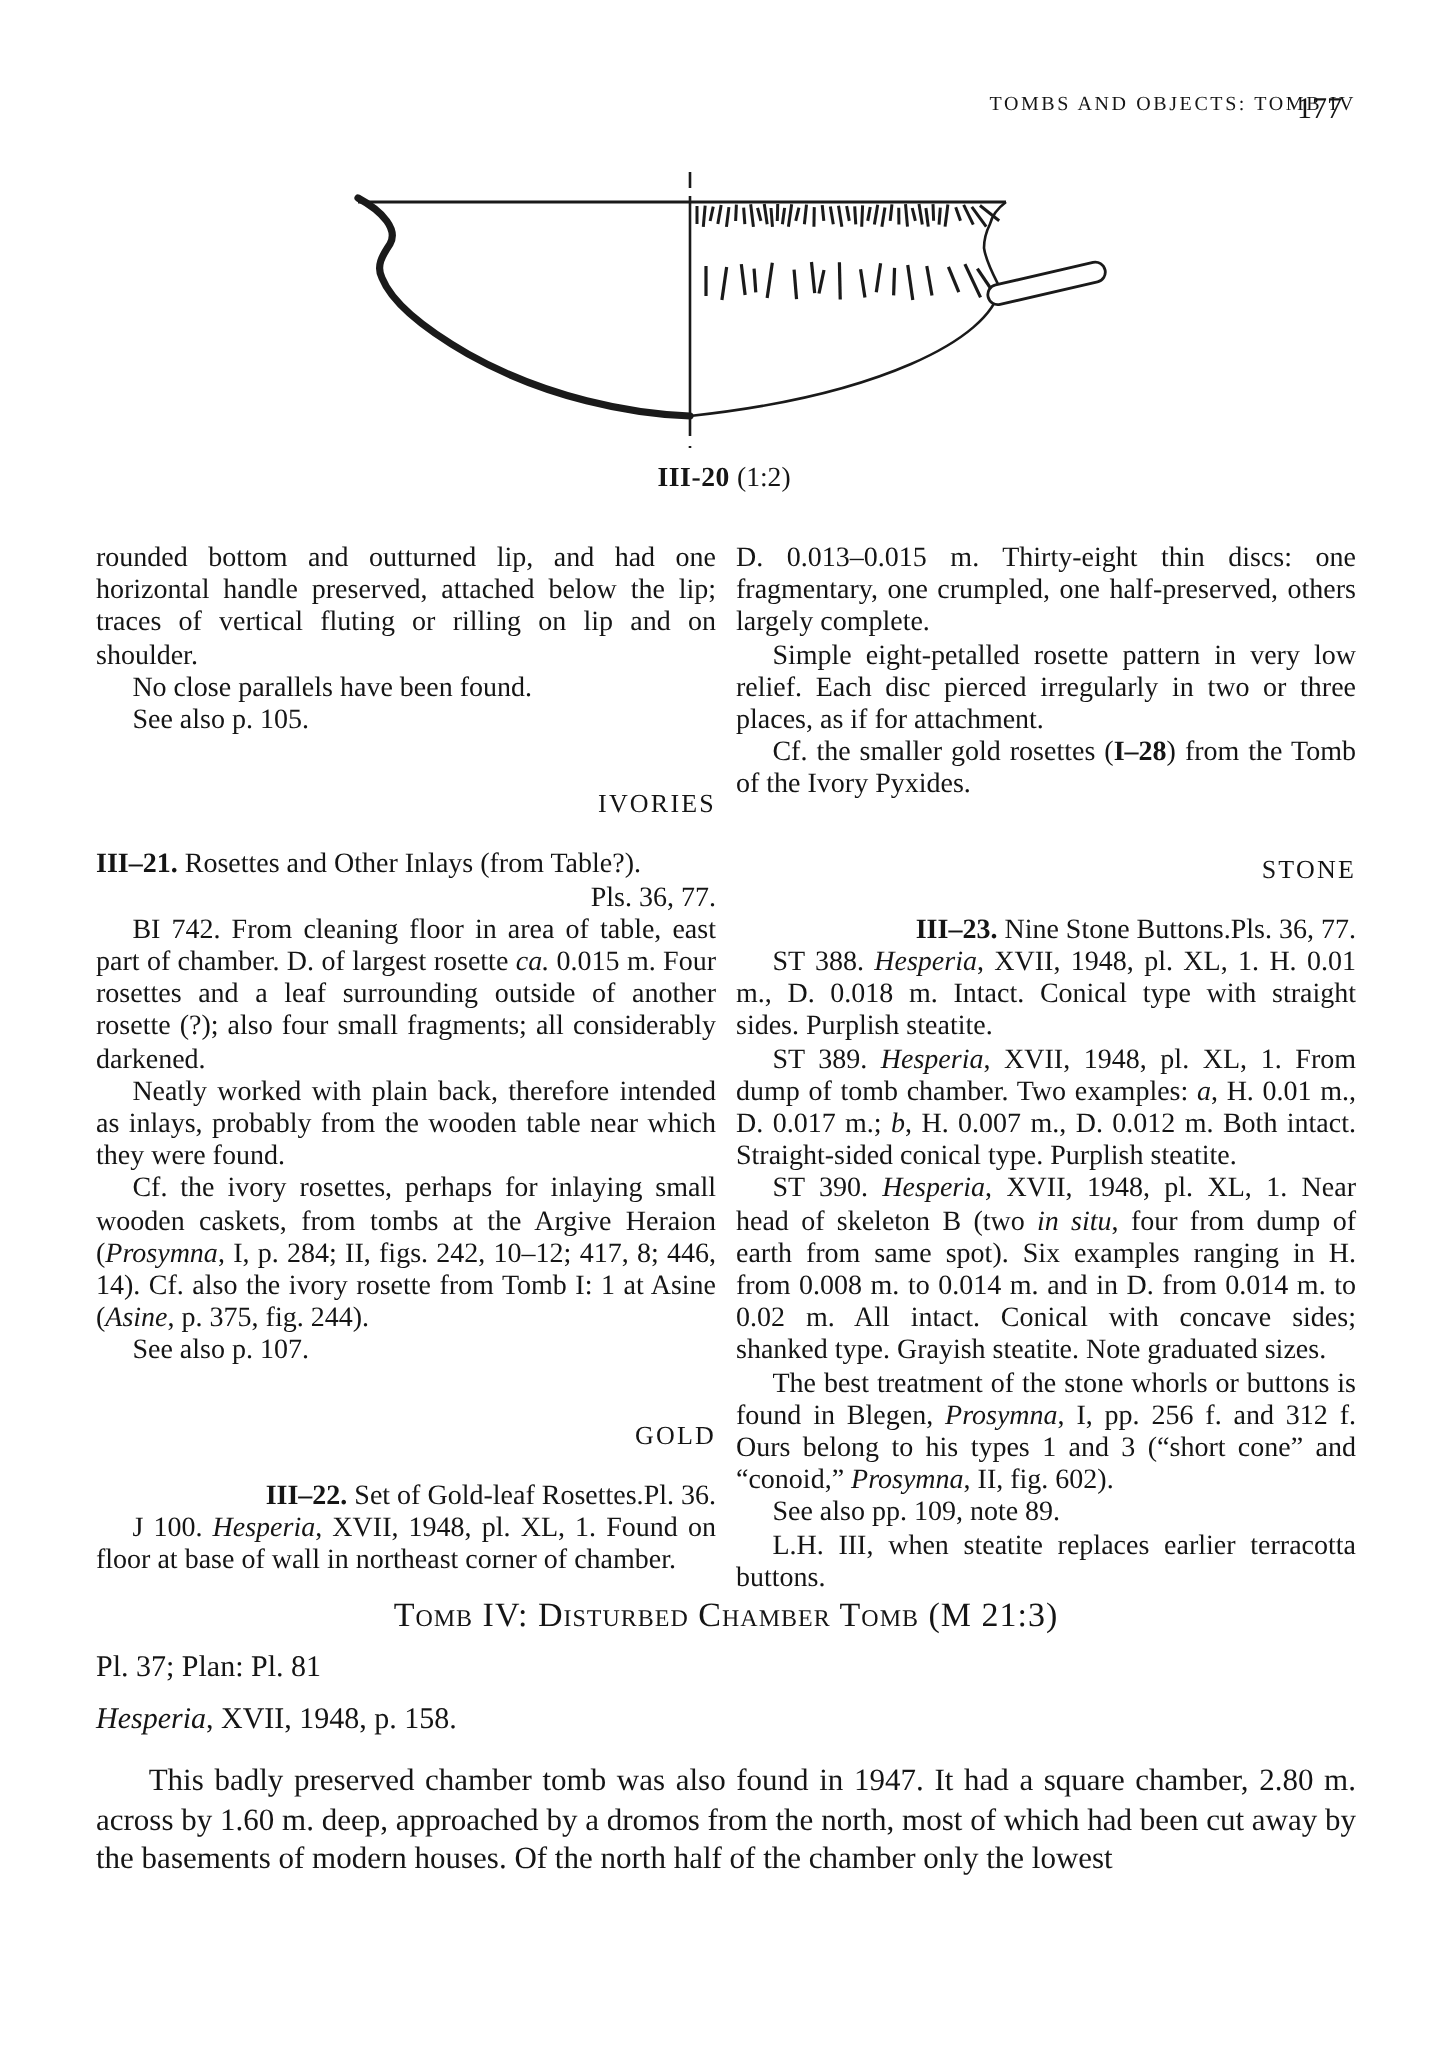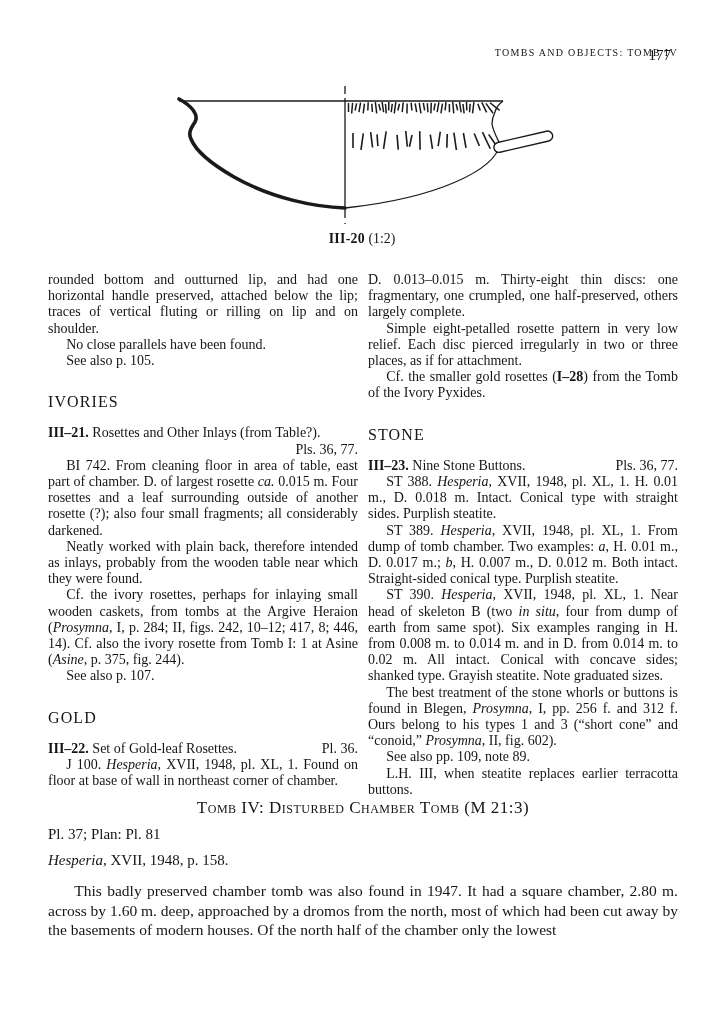--- a/index.html
+++ b/index.html
@@ -33,24 +33,24 @@
 
   
   .columns {
     display:flex; gap:10px; margin-top:25px;
     font-size:14px; line-height:16.2px; text-align:justify;
   }
   .col { width:310px; }
   p { margin:0; }
   .ind { text-indent:1.3em; }
   .colhead {
-    text-align:left; font-weight:normal; font-size:16px;
+    text-align:right; font-weight:normal; font-size:13px;
     letter-spacing:1.1px; margin:25px 0 15px 0;
   }
-  .entry { display:flex; justify-content:space-between; }
+  .entry { display:flex; justify-content:flex-end; }
   .entry .lbl { white-space:nowrap; }
   .plates-line { text-align:right; }
 
   
   .tomb { }
   .tomb-title {
     text-align:center; font-variant:small-caps; font-weight:normal;
     font-size:17px; letter-spacing:0.5px; margin:0 0 8px 0;
   }
   .tomb-line { font-size:15px; margin:0 0 9px 0; }

